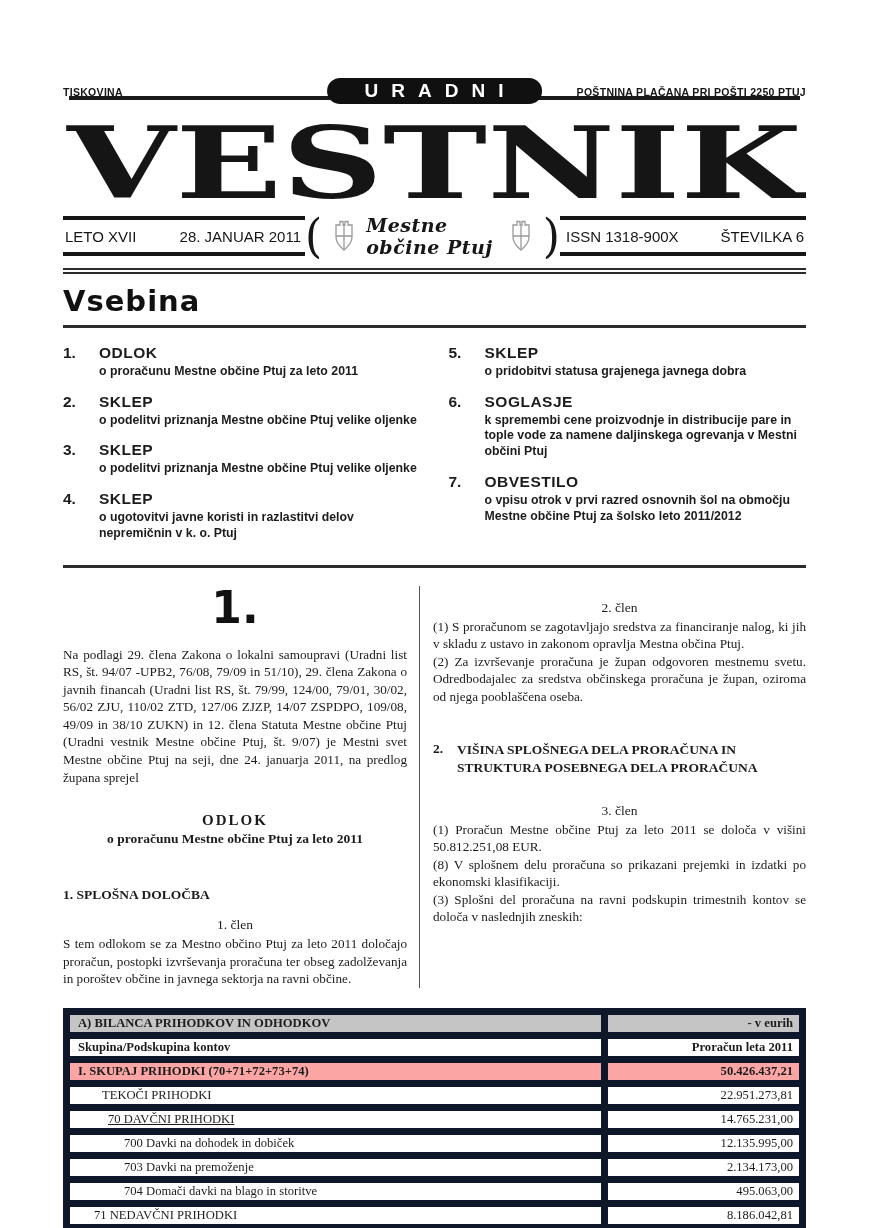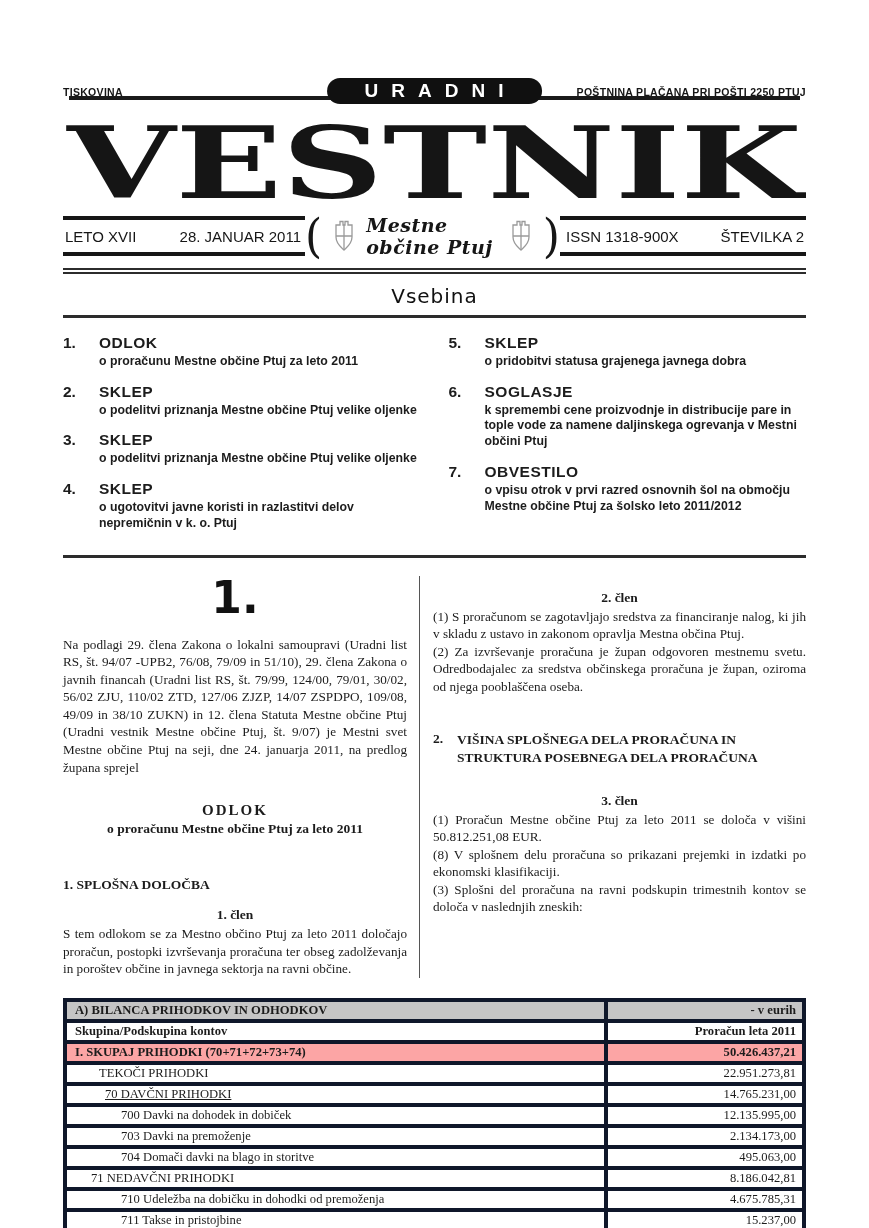--- a/index.html
+++ b/index.html
@@ -39,52 +39,52 @@
                  font-size: 19px; letter-spacing: .5px; color: #161616; }
   .shield svg { display: block; }
 
   
   .double-rule { margin-top: 12px; height: 6px; border-top: 2px solid #2c2c2c; border-bottom: 2px solid #2c2c2c; }
   .single-rule { height: 3px; background: #2c2c2c; }
   .rule-under-vsebina { margin-top: 7px; }
   .rule-after-toc { margin-top: 10px; }
 
   
-  .vsebina { text-align: center; font-family: "DejaVu Sans", sans-serif; font-weight: normal;
-             font-size: 20px; letter-spacing: 1px; margin-top: 10px; color: #111; }
+  .vsebina { text-align: left; font-family: "DejaVu Sans", sans-serif; font-weight: bold;
+             font-size: 29px; letter-spacing: 1px; margin-top: 10px; color: #111; }
   .toc { display: grid; grid-template-columns: 1fr 1fr; column-gap: 28px; margin-top: 16px;
          font-family: "Liberation Sans", sans-serif; min-height: 196px; }
   .toc-item { display: flex; margin-bottom: 13px; }
   .toc-num { width: 36px; flex: 0 0 36px; font-weight: bold; font-size: 15.5px; }
   .toc-body { flex: 1; }
   .toc-title { font-weight: bold; font-size: 15.5px; letter-spacing: .5px; }
   .toc-desc { font-weight: bold; font-size: 12.3px; line-height: 1.28; margin-top: 2px; }
 
   
   .main { display: flex; margin-top: 12px; }
   .col-left { width: 356px; flex: 0 0 356px; padding-right: 12px; }
   .col-right { flex: 1; border-left: 1px solid #555; padding-left: 13px; margin-top: 6px; }
   .big-number { text-align: center; font-family: "DejaVu Sans", sans-serif; font-weight: bold;
                 font-size: 44px; line-height: 1; margin: 6px 0 16px 0; color: #111; }
   .body-par { font-size: 13.2px; line-height: 1.33; text-align: justify; }
   .decree-head { text-align: center; margin-top: 26px; }
   .decree-title { font-weight: bold; font-size: 15px; letter-spacing: 2px; }
   .decree-subtitle { font-weight: bold; font-size: 13.5px; margin-top: 2px; }
   .section-head { font-weight: bold; font-size: 13.5px; margin-top: 40px; }
-  .clen-head { text-align: center; font-weight: bold; font-size: 13.5px; margin-top: 20px; margin-bottom: 2px; }
+  .clen-head { text-align: center; font-weight: normal; font-size: 13.5px; margin-top: 20px; margin-bottom: 2px; }
   .clen-head-first { margin-top: 14px; }
   .section2 { display: flex; margin-top: 36px; font-weight: bold; font-size: 13.5px; }
   .section2-num { width: 24px; flex: 0 0 24px; }
   .section2-title { flex: 1; line-height: 1.3; }
   .clen3-head { margin-top: 26px; }
 
   
   .budget { width: 100%; border-collapse: collapse; margin-top: 20px;
             font-size: 12.6px; }
-  .budget td { border: 4px solid #0f172a; height: 18px; padding: 1px 6px 1px 8px; }
+  .budget td { border: 7px solid #0f172a; height: 18px; padding: 1px 6px 1px 8px; }
   .budget { border: 2px solid #3a3a3a; }
   .budget .val { text-align: right; width: 198px; }
   .hdr td { background: #c5c5c5; font-weight: bold; }
   .subhdr td { font-weight: bold; }
   .row-total td { background: #fca5a5; font-weight: bold; }
   .ind-a td:first-child { padding-left: 32px; }
   .ind-b td:first-child { padding-left: 38px; text-decoration: underline; }
   .ind-c td:first-child { padding-left: 54px; }
   .ind-d td:first-child { padding-left: 24px; }
 </style>
@@ -126,21 +126,21 @@
       <span class="shield">
         <svg width="24" height="34" viewBox="0 0 24 34">
           <path d="M4 6 h4 V2.5 h3 V6 h2 V2.5 h3 V6 h4 v12 c0 7 -5.5 10.5 -8 13 c-2.5 -2.5 -8 -6 -8 -13 z" fill="none" stroke="#9a9a9a" stroke-width="1.3"></path>
           <path d="M12 6 v24 M4 17 h16" stroke="#9a9a9a" stroke-width="1.3" fill="none"></path>
         </svg>
       </span>
       <span class="paren">)</span>
     </div>
     <div class="band-right">
       <span>ISSN 1318-900X</span>
-      <span>ŠTEVILKA 2</span>
+      <span>ŠTEVILKA 6</span>
     </div>
   </div>
 
   <div class="double-rule"></div>
 
   <div class="vsebina">Vsebina</div>
   <div class="single-rule rule-under-vsebina"></div>
 
   <div class="toc">
     <div class="toc-col">

